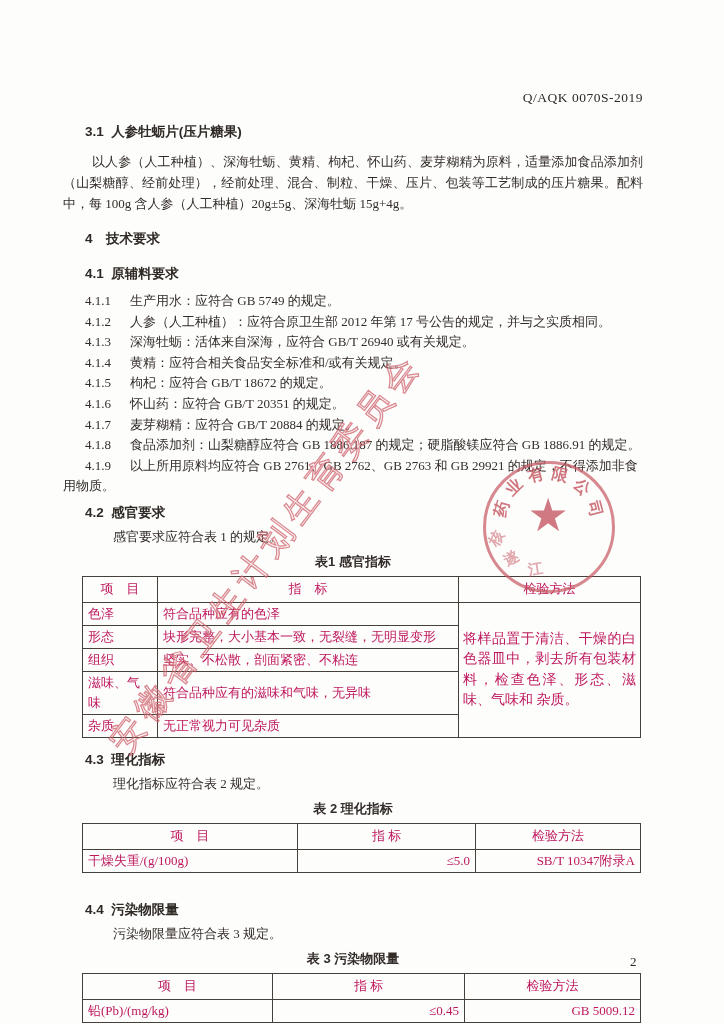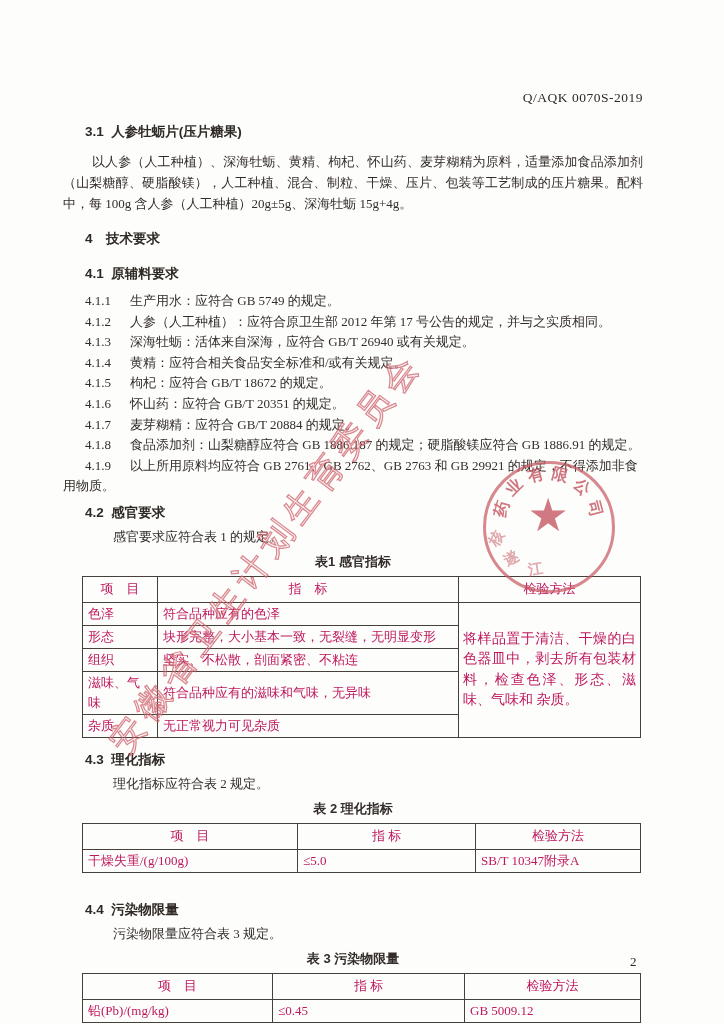--- a/index.html
+++ b/index.html
@@ -53,21 +53,21 @@
   .t1 col.c1 { width:75px; } .t1 col.c2 { width:301px; } .t1 col.c3 { width:182px; }
   .t1 td.item { text-align:left; }
   .t1 td.idx { text-align:left; }
   .t1 td.method {
     text-align:justify; line-height:20.5px; font-size:14px;
     vertical-align:middle; padding:2px 4px;
   }
   .t2 col.c1 { width:215px; } .t2 col.c2 { width:178px; } .t2 col.c3 { width:165px; }
   .t2 td, .t3 td { height:20px; }
   .t2 td.item, .t3 td.item { text-align:left; }
-  .t2 td.idx, .t2 td.method, .t3 td.idx, .t3 td.method { text-align:left; }
+  .t2 td.idx, .t2 td.method, .t3 td.idx, .t3 td.method { text-align:right; }
   .t3 col.c1 { width:190px; } .t3 col.c2 { width:192px; } .t3 col.c3 { width:176px; }
   .h43 { margin-top:12px; }
   .h44 { margin-top:27px; }
   .page-number {
     position:absolute; left:630px; top:954px; font-size:13px; color:#2e2a26;
   }
   
   .watermark {
     position:absolute; left:118px; top:726px;
     transform:rotate(-53deg); transform-origin:left center;
@@ -104,21 +104,21 @@
 <div class="page">
 
   <div class="content">
 
     <div class="doc-number">Q/AQK 0070S-2019</div>
 
     <div class="h h31">3.1  人参牡蛎片(压片糖果)</div>
 
     <div class="para">
       <div class="pline first">以人参（人工种植）、深海牡蛎、黄精、枸杞、怀山药、麦芽糊精为原料，适量添加食品添加剂</div>
-      <div class="pline">（山梨糖醇、硬脂酸镁），人工种植、混合、制粒、干燥、压片、包装等工艺制成的压片糖果。配料</div>
+      <div class="pline">（山梨糖醇、经前处理），经前处理、混合、制粒、干燥、压片、包装等工艺制成的压片糖果。配料</div>
       <div class="pline last">中，每 100g 含人参（人工种植）20g±5g、深海牡蛎 15g+4g。</div>
     </div>
 
     <div class="h h4">4　技术要求</div>
     <div class="h h41">4.1  原辅料要求</div>
 
     <div class="clauses">
       <div class="clause"><span class="cnum">4.1.1</span><span class="ctext">生产用水：应符合 GB 5749 的规定。</span></div>
       <div class="clause"><span class="cnum">4.1.2</span><span class="ctext">人参（人工种植）：应符合原卫生部 2012 年第 17 号公告的规定，并与之实质相同。</span></div>
       <div class="clause"><span class="cnum">4.1.3</span><span class="ctext">深海牡蛎：活体来自深海，应符合 GB/T 26940 或有关规定。</span></div>

